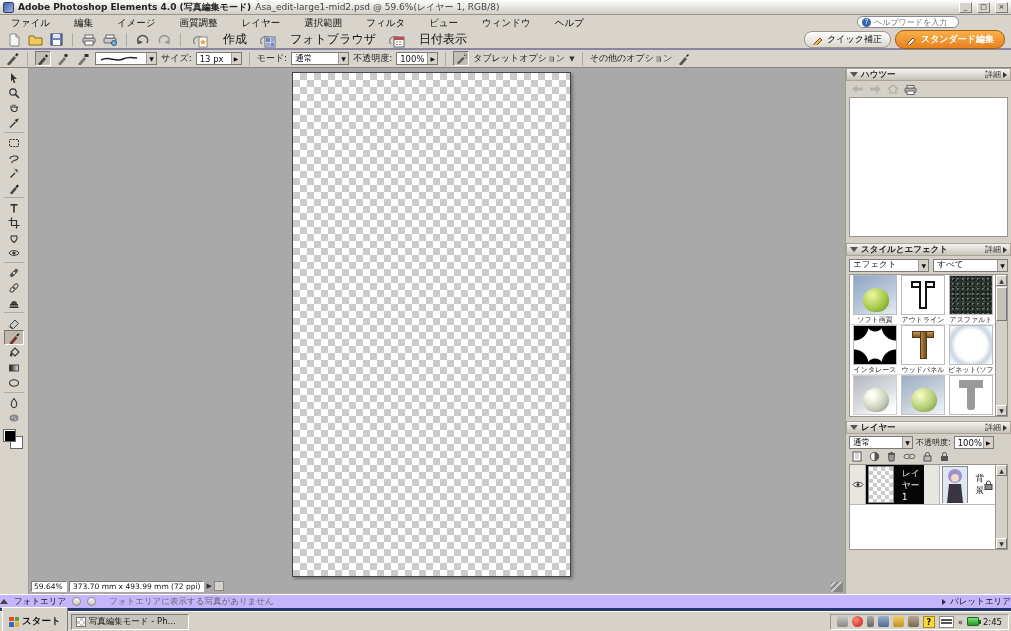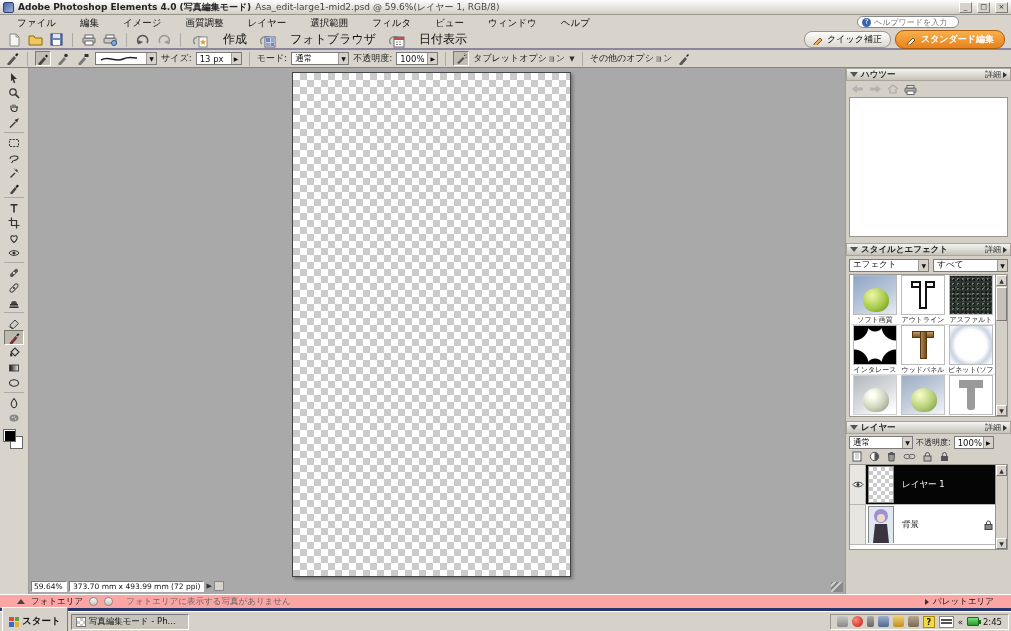--- a/index.html
+++ b/index.html
@@ -8,21 +8,21 @@
 .raised{border:1px solid;border-color:#fff #7a7a7a #7a7a7a #fff}
 .sunken{border:1px solid;border-color:#7a7a7a #fff #fff #7a7a7a;background:#fff}
 svg{display:block}
 
 #titlebar{position:absolute;left:0;top:0;width:1011px;height:15px;background:linear-gradient(#fdfdfc,#d2cec6);border-bottom:1px solid #9a968e;display:flex;align-items:center;padding:0 3px;gap:4px}
 #titlebar .ttext{font-size:9px;font-weight:bold;color:#222;white-space:nowrap;overflow:hidden}
 #titlebar .tdoc{font-size:9px;color:#444;font-weight:normal;white-space:nowrap;overflow:hidden;flex:1}
 .winbtn{width:13px;height:11px;background:#d6d2ca;font-size:7px;line-height:9px;text-align:center;color:#222;margin-left:1px}
 .appicon{width:11px;height:11px;background:linear-gradient(135deg,#4a62a8,#9fb2d8);border:1px solid #30406e;border-radius:2px}
 
-#menubar{position:absolute;left:0;top:15px;width:1011px;height:16px;background:#d8d4cc;display:flex;align-items:center;padding-left:6px;gap:2px}
+#menubar{position:absolute;left:0;top:15px;width:1011px;height:16px;background:#d8d4cc;display:flex;align-items:center;gap:2px}
 .menu-item{padding:1px 11px;font-size:9.5px;color:#111;cursor:default}
 #help-search{position:absolute;right:52px;top:1px;width:102px;height:12px;border:1px solid #8a8a8a;border-radius:7px;background:#fff;display:flex;align-items:center;padding:0 4px;gap:3px}
 #help-search input{border:none;outline:none;width:80px;font-size:8px;color:#555;background:transparent}
 .qmark{width:9px;height:9px;border-radius:50%;background:#3a66b0;color:#fff;font-size:7px;line-height:9px;text-align:center;flex:0 0 auto}
 
 #shortcutbar{position:absolute;left:0;top:31px;width:1011px;height:19px;background:#d8d4cc;border-bottom:2px solid #8a86a0;display:flex;align-items:center;padding:0 6px;gap:5px}
 .sbtn{width:16px;height:15px;display:flex;align-items:center;justify-content:center}
 .sep{width:1px;height:14px;background:#aaa;margin:0 3px}
 .txtbtn{display:flex;align-items:flex-end;gap:14px;padding:1px 4px;font-size:12px}
 #right-modes{margin-left:auto;display:flex;align-items:center;gap:4px}
@@ -84,31 +84,31 @@
 .t-wood .t-top{left:10px;top:5px;width:22px;height:7px;background:linear-gradient(#c89a5e,#7c5524);border:1px solid #53380f}
 .t-wood .t-stem{left:18px;top:6px;width:7px;height:27px;background:linear-gradient(90deg,#b9854a,#6e4a1c);border:1px solid #53380f;border-top:none}
 .t-plain .t-top{left:9px;top:4px;width:24px;height:8px;background:#9a9a9a}
 .t-plain .t-stem{left:17px;top:4px;width:8px;height:30px;background:#9a9a9a;border-radius:0 0 3px 3px}
 .th-asphalt{background-color:#2f3531;background-image:radial-gradient(#6d7a70 1px,transparent 1px),radial-gradient(#141a16 1px,transparent 1px),radial-gradient(#4a5a50 1px,transparent 1px);background-size:5px 5px,4px 4px,7px 7px;background-position:0 0,2px 2px,3px 1px}
 .th-spray{background:#fff;background-image:radial-gradient(circle at 0% 0%,#000 14px,transparent 15px),radial-gradient(circle at 100% 0%,#000 14px,transparent 15px),radial-gradient(circle at 0% 100%,#000 14px,transparent 15px),radial-gradient(circle at 100% 100%,#000 14px,transparent 15px),radial-gradient(circle at 50% -8%,#000 8px,transparent 9px),radial-gradient(circle at 50% 108%,#000 8px,transparent 9px)}
 .th-vignette{background:radial-gradient(circle at 50% 50%,#fff 40%,#fdfdfe 55%,#c9d4e2 72%,#f2f5f9 88%,#fff 100%)}
 
 #layers-controls{height:15px;display:flex;align-items:center;gap:3px;padding:0 3px;margin-top:1px}
 #layers-icons{height:13px;display:flex;align-items:center;gap:6px;padding:0 6px}
-#layers-list{height:86px;margin:1px 3px 0 3px;background:#fff;border:1px solid #9a968e;position:relative;display:flex;flex-direction:column;overflow:hidden}
+#layers-list{height:86px;margin:1px 3px 0 3px;background:#fff;border:1px solid #9a968e;position:relative;display:flex;flex-direction:row;overflow:hidden}
 .layer-row{height:40px;display:flex;align-items:stretch;border-bottom:1px solid #b8b8b8}
 .eye-col{width:16px;border-right:1px solid #b0b0b0;display:flex;align-items:center;justify-content:center;background:#e8e6e0}
 .lthumb{width:26px;margin:1px 2px;border:1px solid #888}
 .lname{font-size:8.5px;display:flex;align-items:center;padding-left:6px;flex:1}
 .layer-row.selected{background:#050505;color:#fff}
 .layer-row.selected .lname{color:#fff}
 .lock-ic{margin-right:14px;align-self:center}
 #layers-scroll{position:absolute;right:0;top:0;bottom:0;width:12px;background:#d4d0c8;border-left:1px solid #9a968e;display:flex;flex-direction:column;justify-content:space-between}
 
-#photobin{position:absolute;left:0;top:594px;width:1011px;height:17px;background:#fca5a5;border-top:1px solid #fff;border-bottom:3px solid #26356e;display:flex;align-items:center;padding:0 17px;gap:6px;font-size:8.5px}
+#photobin{position:absolute;left:0;top:594px;width:1011px;height:17px;background:#c4b5fd;border-top:1px solid #fff;border-bottom:3px solid #26356e;display:flex;align-items:center;padding:0 0;gap:6px;font-size:8.5px}
 .circlebtn{width:9px;height:9px;border-radius:50%;background:linear-gradient(#fafafa,#c8c4bc);border:1px solid #8a8a8a}
 .tri-up{width:0;height:0;border-left:4px solid transparent;border-right:4px solid transparent;border-bottom:5px solid #444}
 #pb-msg{color:#666;margin-left:7px}
 #pb-right{margin-left:auto;display:flex;align-items:center;gap:4px}
 
 #taskbar{position:absolute;left:0;top:611px;width:1011px;height:20px;background:#d6d2ca;border-top:1px solid #fff;display:flex;align-items:center;padding:1px 2px;gap:3px}
 #startbtn{height:16px;display:flex;align-items:center;gap:3px;padding:14px 6px;font-weight:bold;font-size:9.5px;background:#d6d2ca}
 .winflag{width:10px;height:10px;display:grid;grid-template-columns:1fr 1fr;grid-template-rows:1fr 1fr;gap:1px}
 .winflag i{display:block}
 #taskbtn{height:16px;width:118px;display:flex;align-items:center;gap:3px;padding:0 4px;font-size:8.5px;background:#c8c4bc;border:1px solid;border-color:#7a7a7a #fff #fff #7a7a7a;white-space:nowrap;overflow:hidden}

